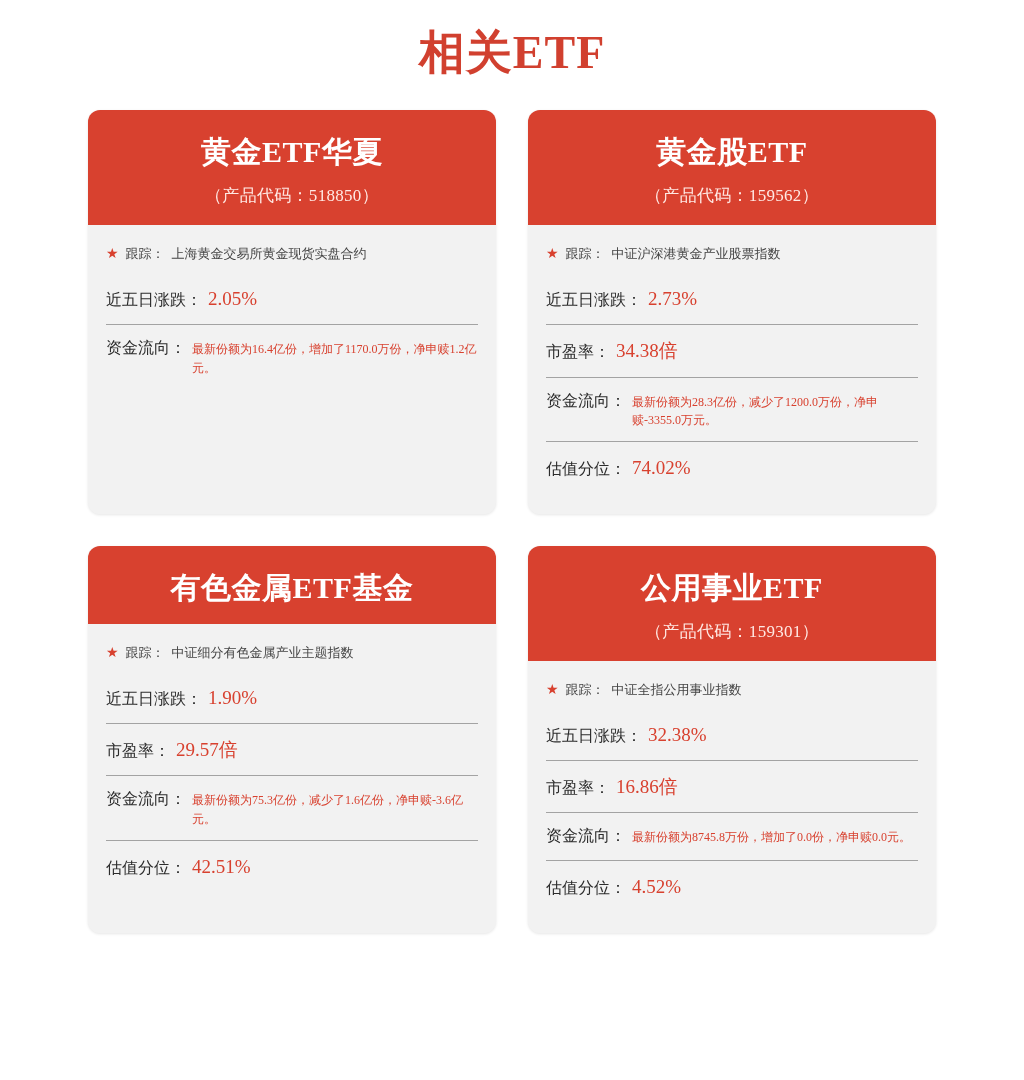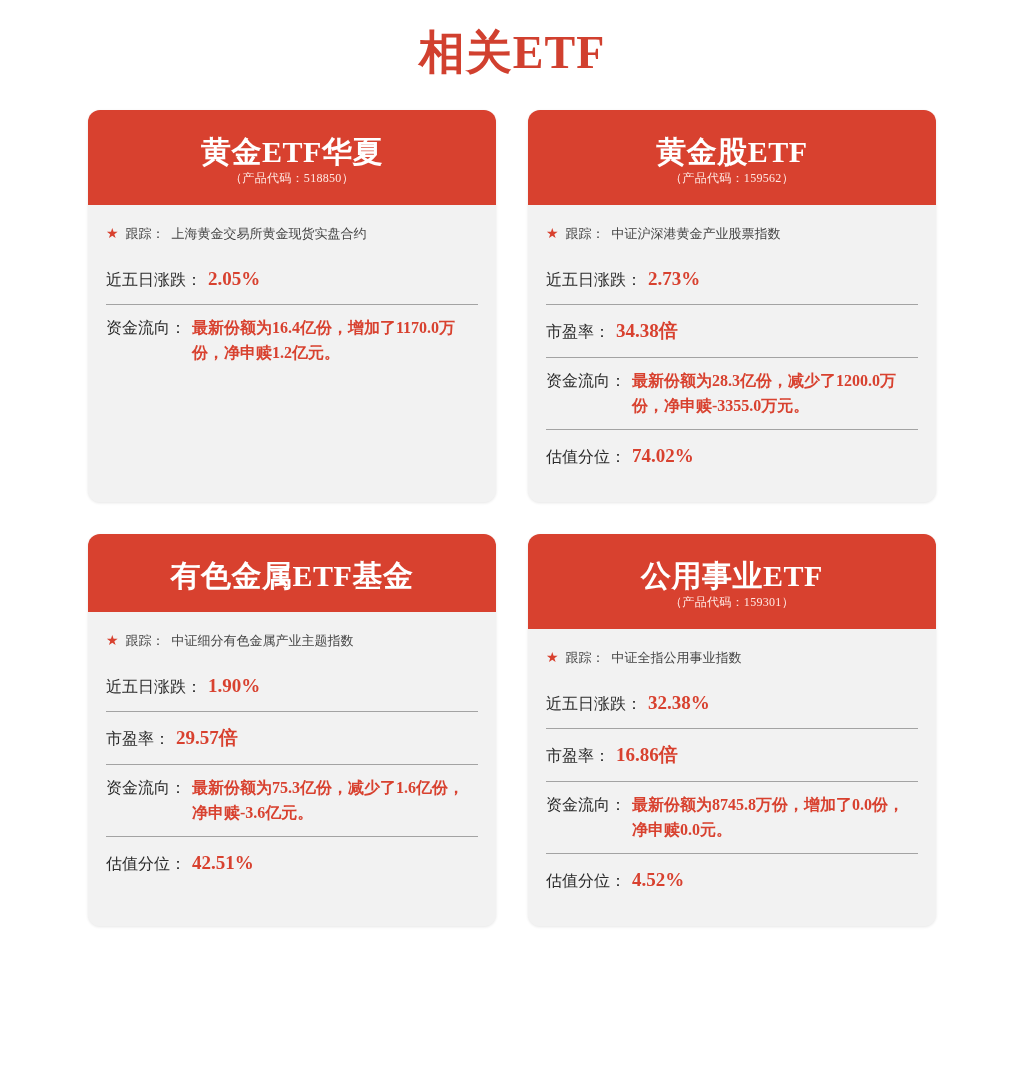--- a/index.html
+++ b/index.html
@@ -52,21 +52,22 @@
     padding: 24px 10px 18px 10px;
     text-align: center;
   }
   .card-name {
     font-size: 30px;
     font-weight: bold;
     line-height: 1.2;
     letter-spacing: 0.5px;
   }
   .card-code {
-    font-size: 12px;
+    font-size: 17px;
+    margin-top: 14px;
     color: #ffe9e4;
     letter-spacing: 0.3px;
   }
   .card-body {
     background: #f2f2f2;
     padding: 16px 18px 20px 18px;
     flex: 1;
   }
   .track-row {
     display: flex;
@@ -103,26 +104,26 @@
   .info-label {
     font-size: 16px;
     color: #2c2c2c;
     flex: 0 0 auto;
     white-space: nowrap;
     line-height: 1.55;
   }
   .info-value {
     font-size: 19px;
     color: #d8412f;
-    font-weight: bold;
+    font-weight: normal;
     margin-left: 6px;
     line-height: 1.55;
   }
   .info-value.long {
-    font-size: 16px;
+    font-size: 12px;
   }
 </style>
 </head>
 <body>
 
 <div class="page">
   <div class="page-title">相关ETF</div>
   <div class="grid" id="grid">
       <div class="card">
         <div class="card-head">

